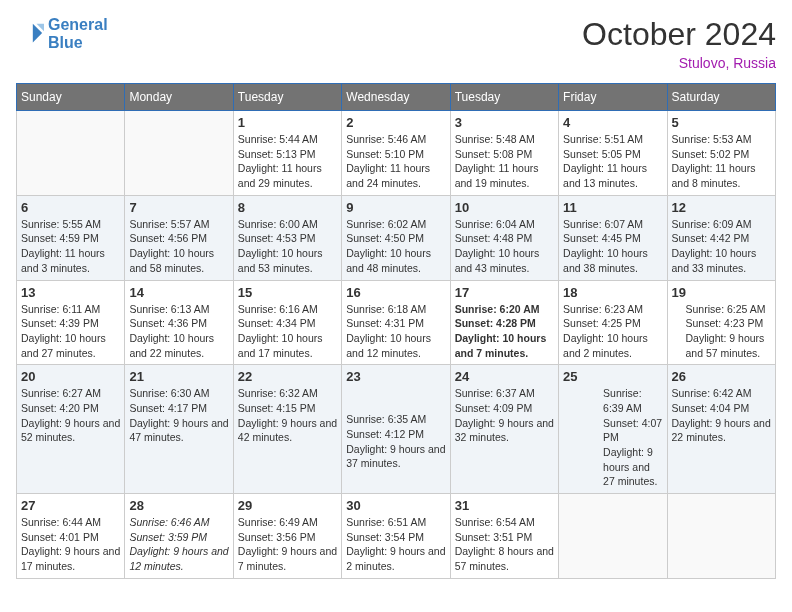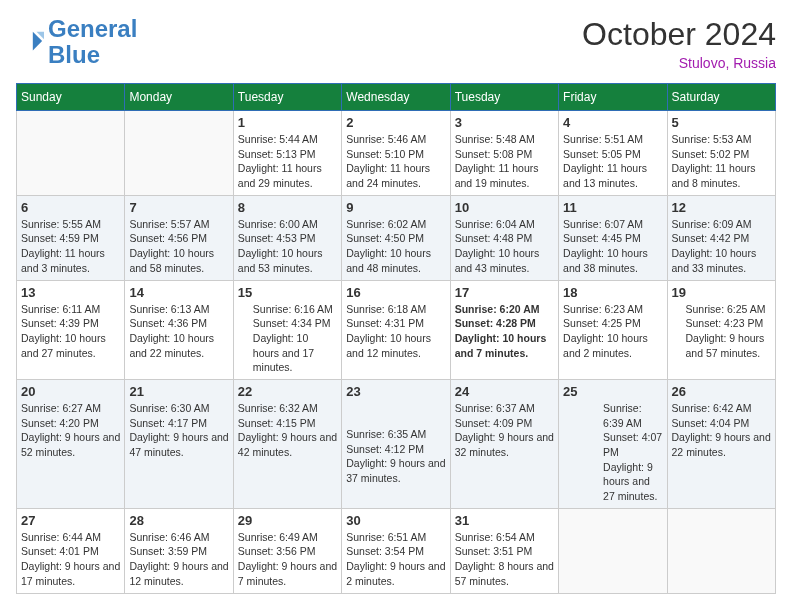--- a/index.html
+++ b/index.html
@@ -15,21 +15,21 @@
       justify-content: space-between;
       align-items: flex-start;
       margin-bottom: 12px;
     }
     .logo {
       display: flex;
       align-items: center;
       gap: 4px;
     }
     .logo-text {
-      font-size: 24px;
+      font-size: 16px;
       font-weight: bold;
       color: #333;
       line-height: 1.1;
     }
     .logo-text span {
       color: #3a7fc1;
     }
     .logo-icon {
       width: 28px;
       height: 28px;
@@ -46,21 +46,21 @@
       font-size: 14px;
       color: #a21caf;
       margin-top: 2px;
     }
     table {
       width: 100%;
       border-collapse: collapse;
       font-size: 11px;
     }
     thead tr th {
-      background-color: #15803d;
+      background-color: #737373;
       color: white;
       padding: 6px 4px;
       text-align: left;
       font-size: 12px;
       font-weight: normal;
       border: 1px solid #2f6db5;
     }
     tbody tr td {
       border: 1px solid #ccc;
       vertical-align: top;
@@ -206,21 +206,21 @@
 Daylight: 10 hours and 27 minutes.</div>
         </td>
         <td>
           <div class="day-num">14</div>
           <div class="day-info" style="white-space: pre-wrap;">Sunrise: 6:13 AM
 Sunset: 4:36 PM
 Daylight: 10 hours and 22 minutes.</div>
         </td>
         <td>
           <div class="day-num">15</div>
-          <div class="day-info" style="white-space: pre-wrap; margin-left: 15px;">Sunrise: 6:16 AM
+          <div class="day-info" style="white-space: pre-wrap;">Sunrise: 6:16 AM
 Sunset: 4:34 PM
 Daylight: 10 hours and 17 minutes.</div>
         </td>
         <td>
           <div class="day-num">16</div>
           <div class="day-info" style="white-space: pre-wrap;">Sunrise: 6:18 AM
 Sunset: 4:31 PM
 Daylight: 10 hours and 12 minutes.</div>
         </td>
         <td>
@@ -288,21 +288,21 @@
       </tr>
       <tr>
         <td>
           <div class="day-num">27</div>
           <div class="day-info" style="white-space: pre-wrap;">Sunrise: 6:44 AM
 Sunset: 4:01 PM
 Daylight: 9 hours and 17 minutes.</div>
         </td>
         <td>
           <div class="day-num">28</div>
-          <div class="day-info" style="white-space: pre-wrap;">Sunrise: 6:46 AM
+          <div class="day-info" style="white-space: pre-wrap; font-style: italic;">Sunrise: 6:46 AM
 Sunset: 3:59 PM
 Daylight: 9 hours and 12 minutes.</div>
         </td>
         <td>
           <div class="day-num">29</div>
           <div class="day-info" style="white-space: pre-wrap;">Sunrise: 6:49 AM
 Sunset: 3:56 PM
 Daylight: 9 hours and 7 minutes.</div>
         </td>
         <td>

